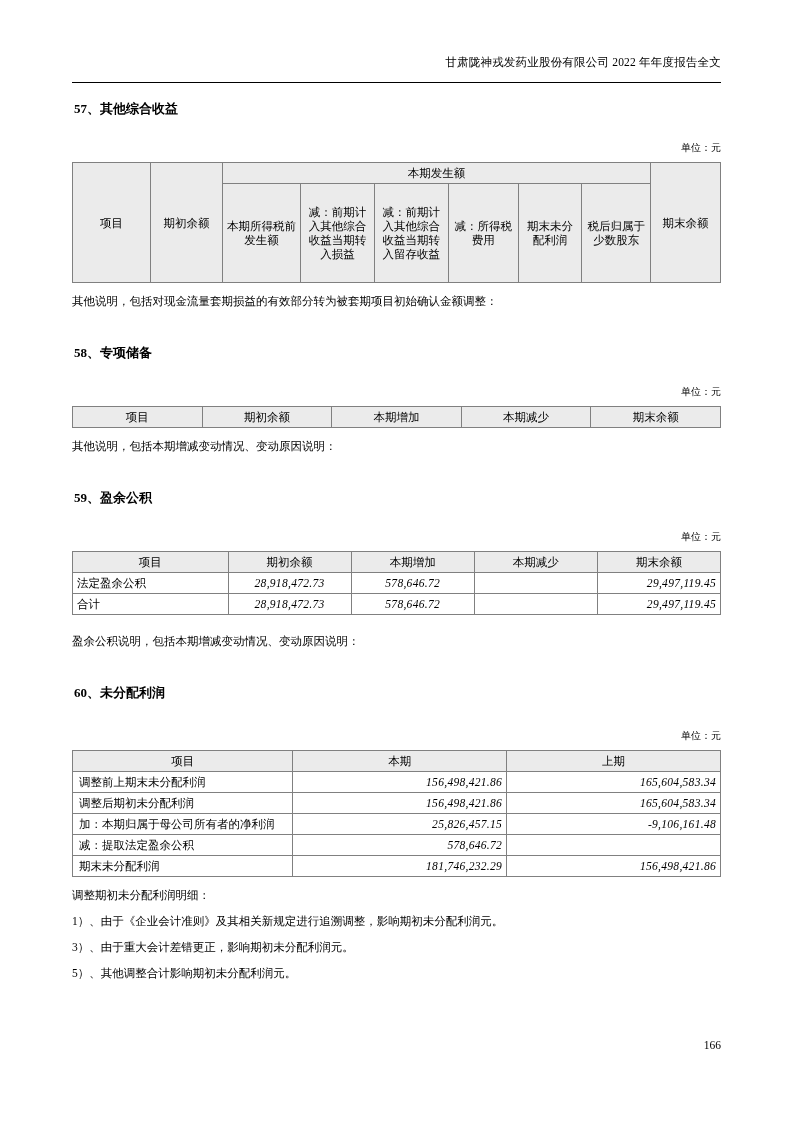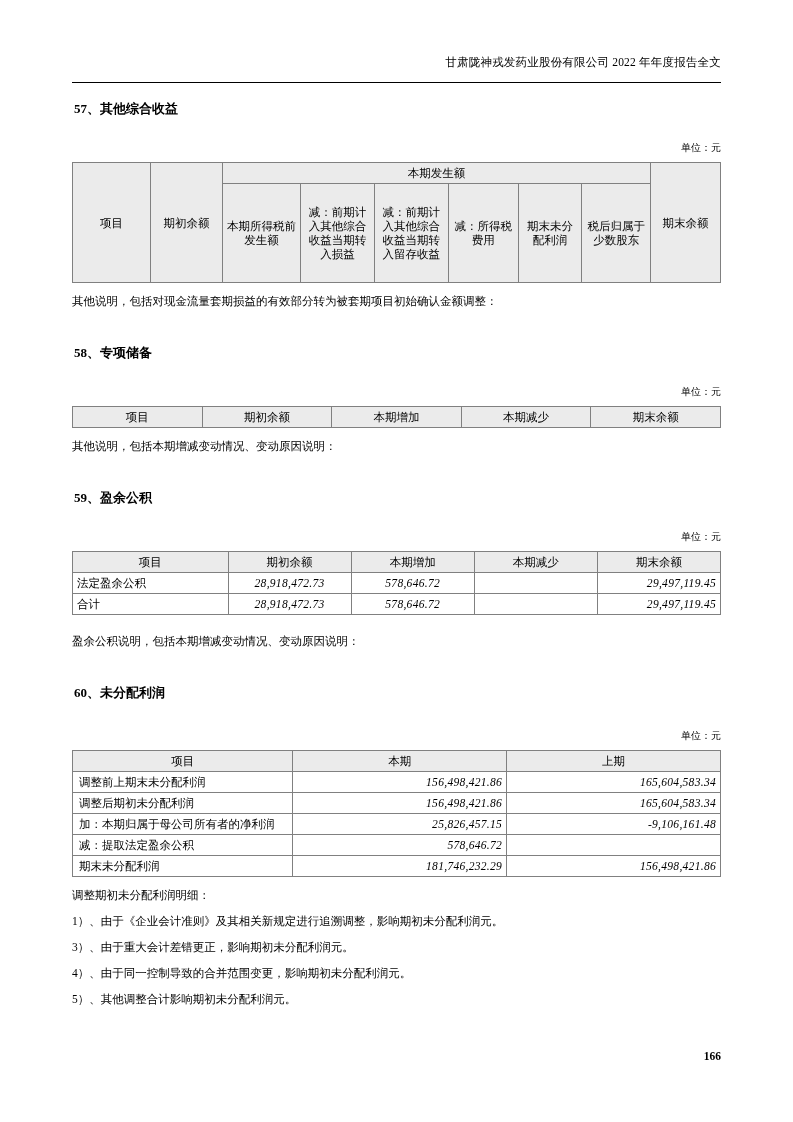--- a/index.html
+++ b/index.html
@@ -92,23 +92,22 @@
   .gap-34 { height: 34px; }
   .note-list p {
     font-size: 11.5px;
     line-height: 17px;
     margin: 0;
     padding: 9px 0 0 0;
   }
   .page-number {
     position: absolute;
     right: 72px;
-    bottom: 60px;
-    font-size: 11.5px;
-    font-weight: bold;
+    bottom: 71px;
+    font-size: 11.5px;
   }
   .t57 col.c1 { width: 76px; }
   .t57 col.c2 { width: 70px; }
   .t57 col.c3 { width: 76px; }
   .t57 col.c4 { width: 72px; }
   .t57 col.c5 { width: 72px; }
   .t57 col.c6 { width: 68px; }
   .t57 col.c7 { width: 62px; }
   .t57 col.c8 { width: 67px; }
   .t57 col.c9 { width: 68px; }
@@ -287,20 +286,19 @@
           <td class="rgt num">181,746,232.29</td>
           <td class="rgt num">156,498,421.86</td>
         </tr>
       </tbody>
     </table>
     <div class="gap-10"></div>
     <p class="note">调整期初未分配利润明细：</p>
     <div class="note-list">
       <p>1）、由于《企业会计准则》及其相关新规定进行追溯调整，影响期初未分配利润元。</p>
       <p>3）、由于重大会计差错更正，影响期初未分配利润元。</p>
-      <p>4）、由于同一控制导致的合并范围变更，影响期初未分配利润元。</p>
       <p>5）、其他调整合计影响期初未分配利润元。</p>
     </div>
 
   </div>
 
   <div class="page-number">166</div>
 </div>
 
 </body></html>

